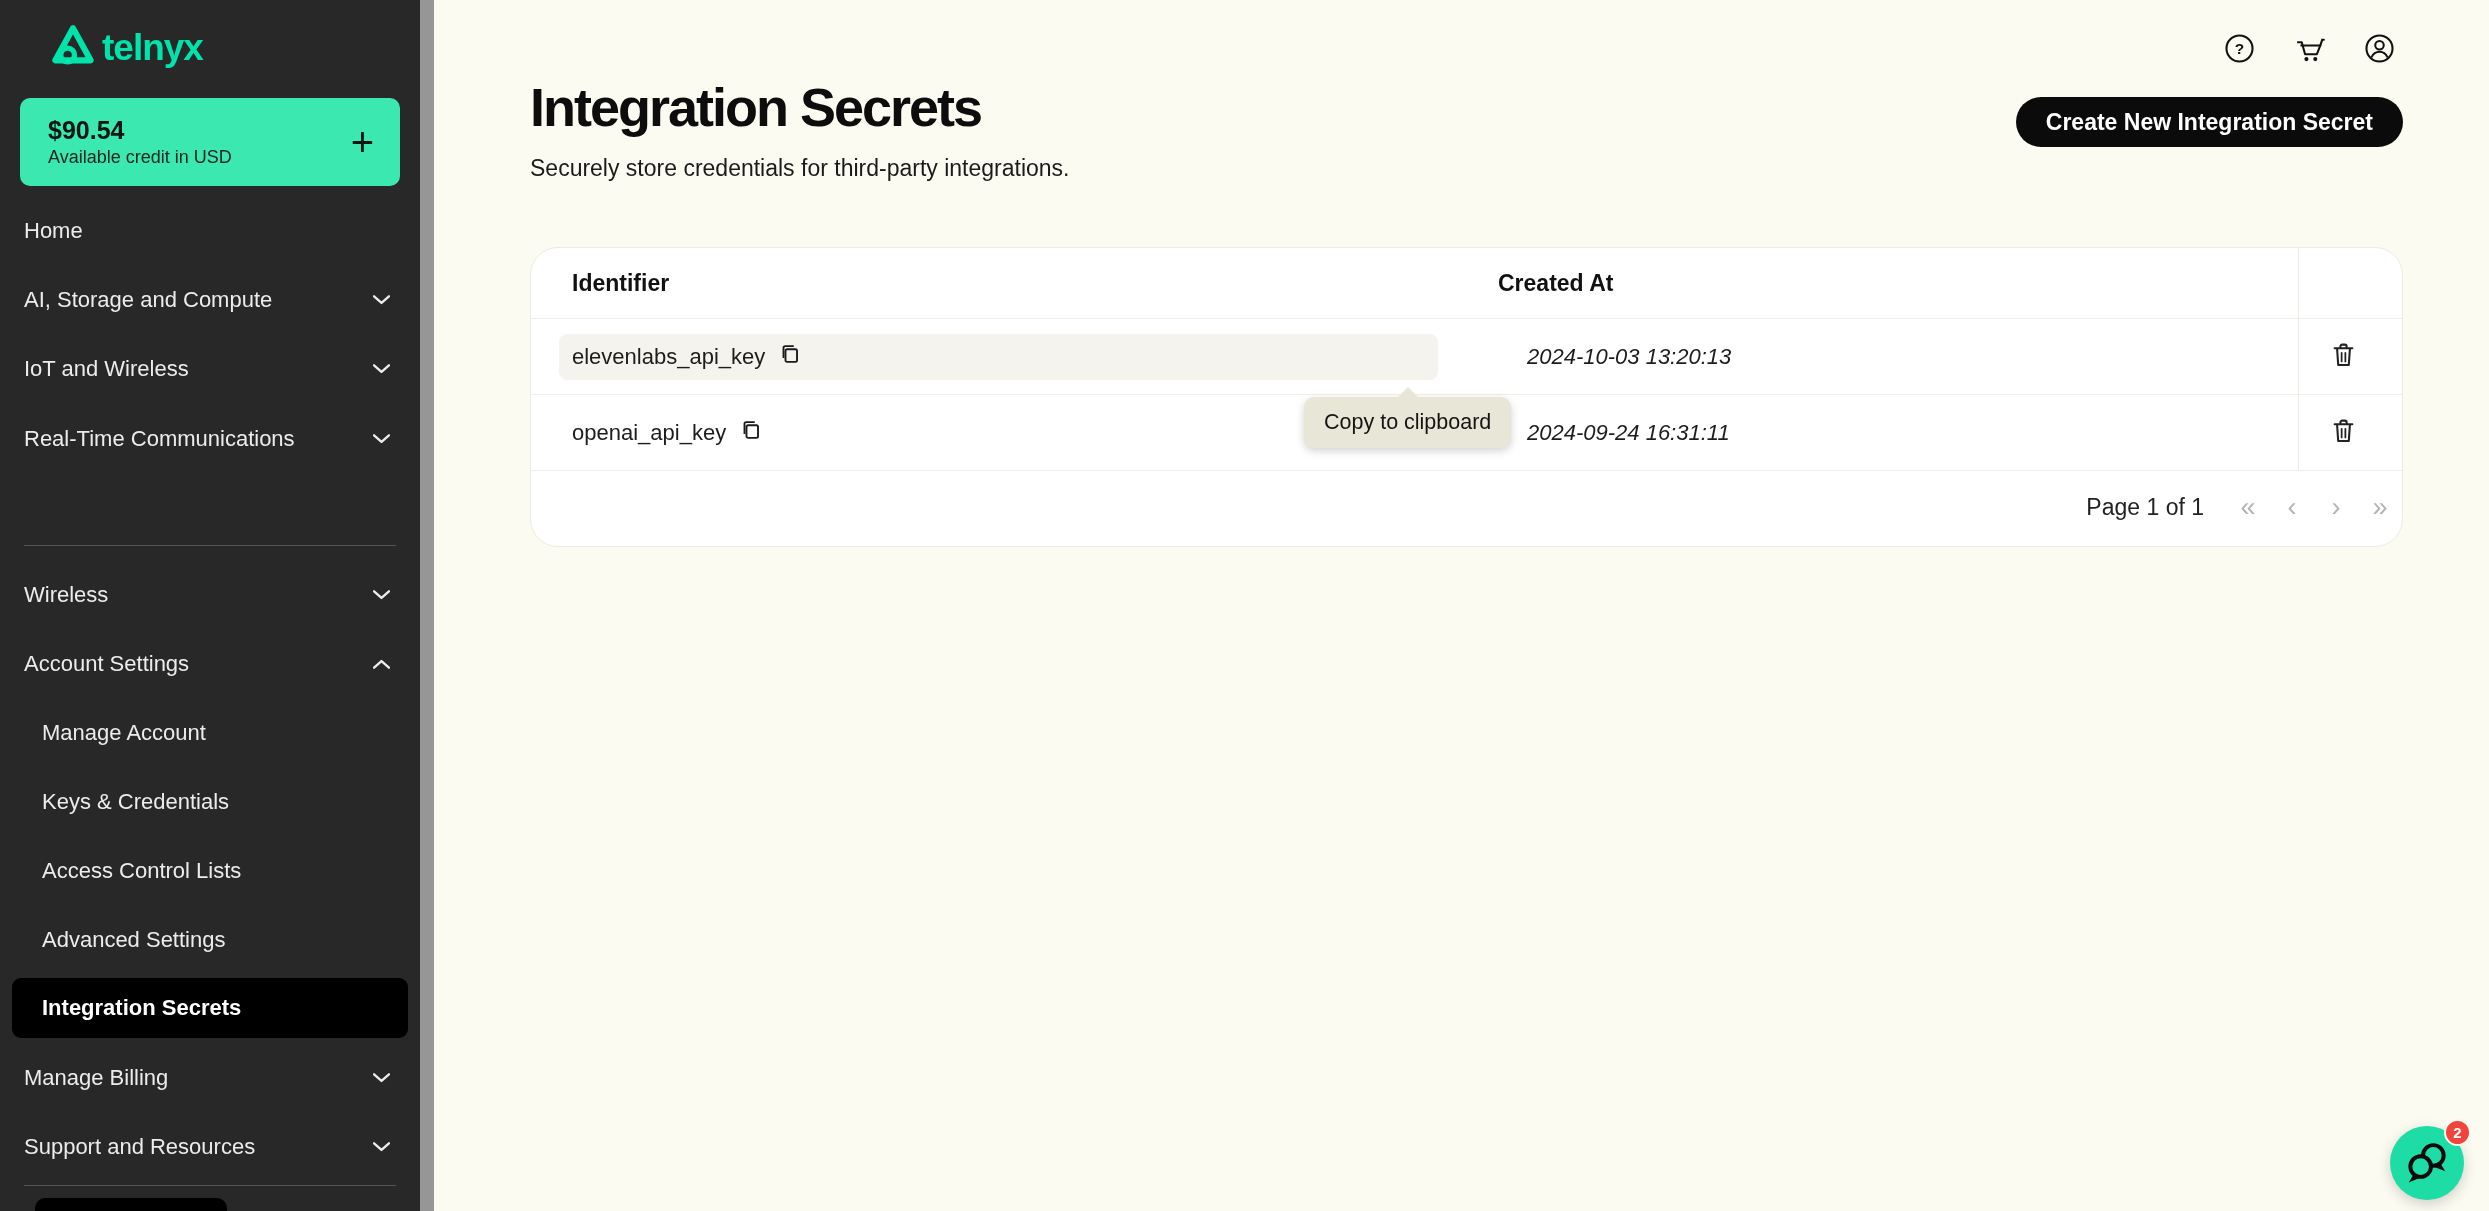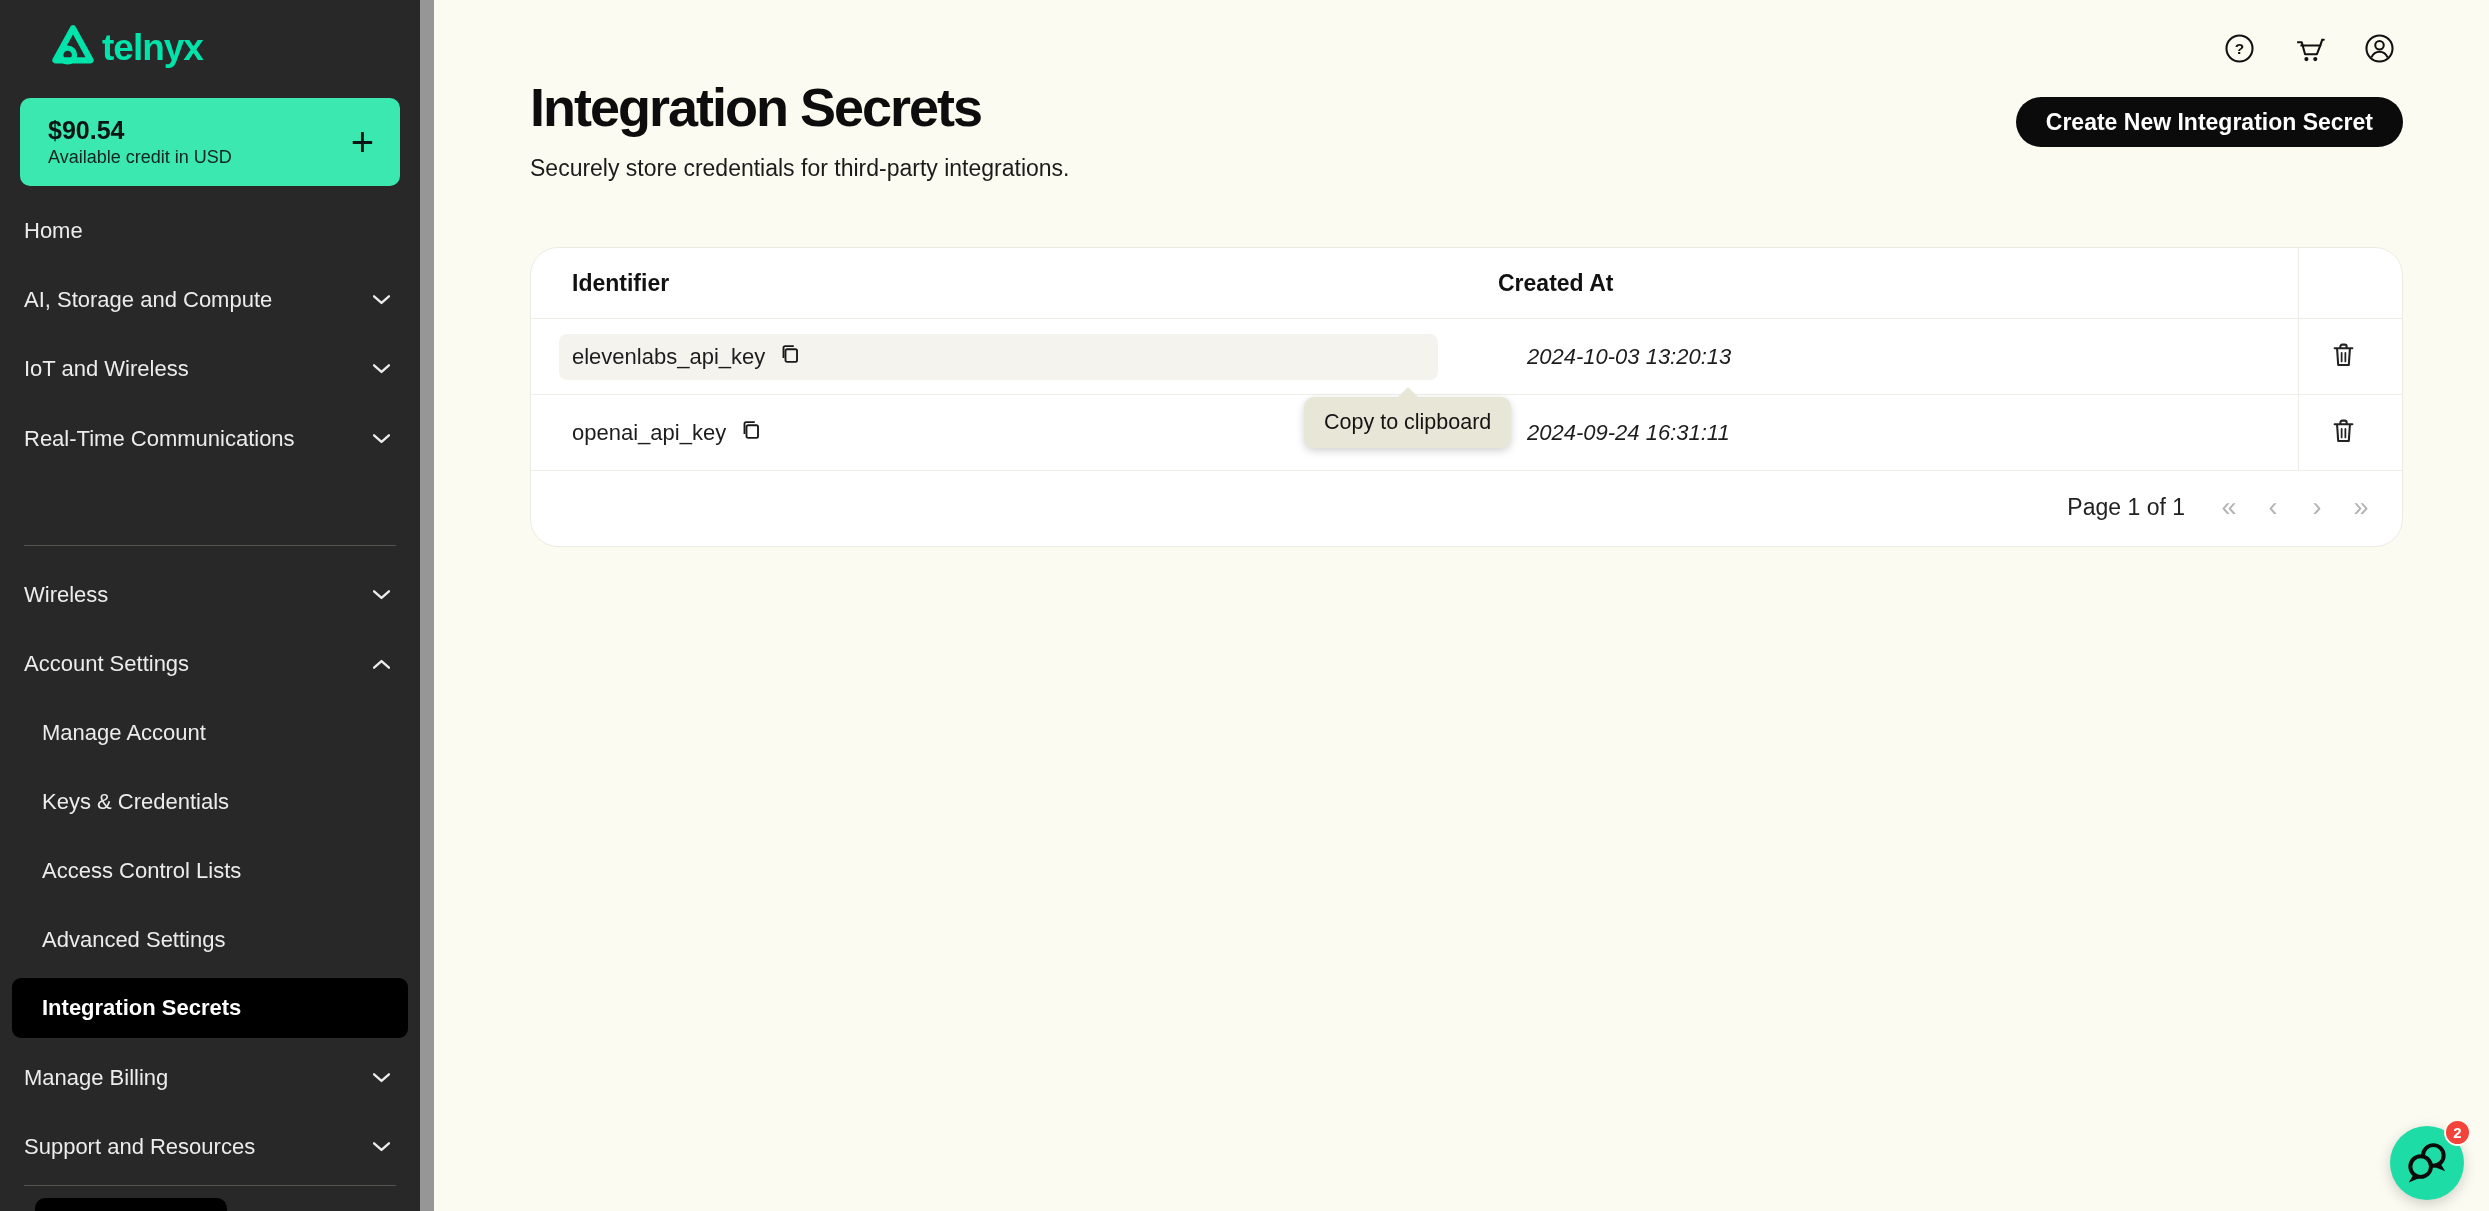--- a/index.html
+++ b/index.html
@@ -64,21 +64,21 @@
   .th-created{left:967px;}
 
   .trow{position:relative;height:76px;border-bottom:1px solid #F0EFE7;}
   .cell-highlight{position:absolute;left:28px;top:15px;width:879px;height:46px;background:#F4F3EE;border-radius:8px;}
   .cell-identifier{position:absolute;left:41px;top:0;height:76px;display:flex;align-items:center;gap:14px;font-size:22px;color:#1D1D1D;}
   .copy-btn{display:flex;align-items:center;cursor:pointer;}
   .cell-created{position:absolute;left:996px;top:0;height:76px;display:flex;align-items:center;font-size:22px;color:#1D1D1D;font-style:italic;}
   .vsep{position:absolute;left:1767px;top:0;width:1px;height:222px;background:#ECECE4;}
   .trash-btn{position:absolute;left:1799px;top:0;height:76px;width:26px;display:flex;align-items:center;justify-content:center;cursor:pointer;}
 
-  .pagination{position:absolute;left:0;right:0;bottom:0;height:78px;display:flex;align-items:center;justify-content:flex-end;padding-right:19px;}
+  .pagination{position:absolute;left:0;right:0;bottom:0;height:78px;display:flex;align-items:center;justify-content:flex-end;}
   .page-label{font-size:23px;color:#222;margin-right:22px;}
   .pg-btn{width:44px;height:44px;display:flex;align-items:center;justify-content:center;font-size:27px;color:#B3B3B3;cursor:pointer;user-select:none;}
 
   
   .tooltip{
     position:absolute;left:870px;top:397px;background:#E8E6D7;border-radius:10px;
     padding:13px 20px;font-size:21.5px;color:#141414;box-shadow:0 3px 9px rgba(0,0,0,0.18);white-space:nowrap;z-index:5;
   }
   .tooltip::before{
     content:"";position:absolute;top:-10px;left:50%;margin-left:-10px;

